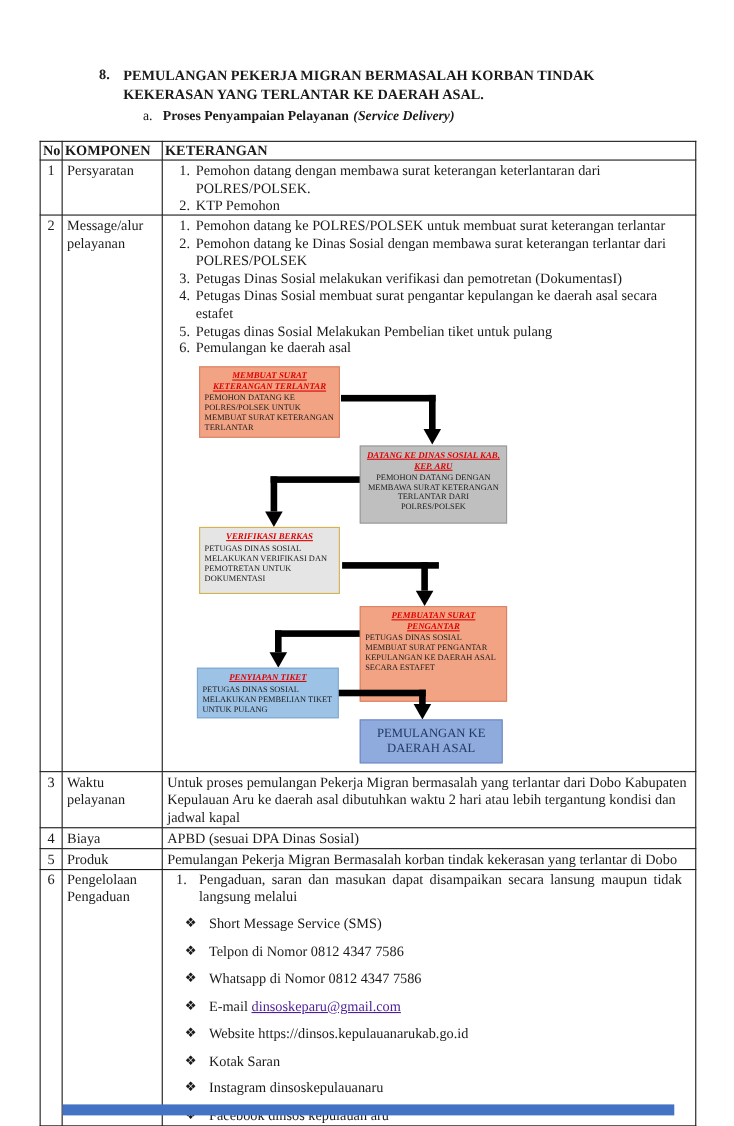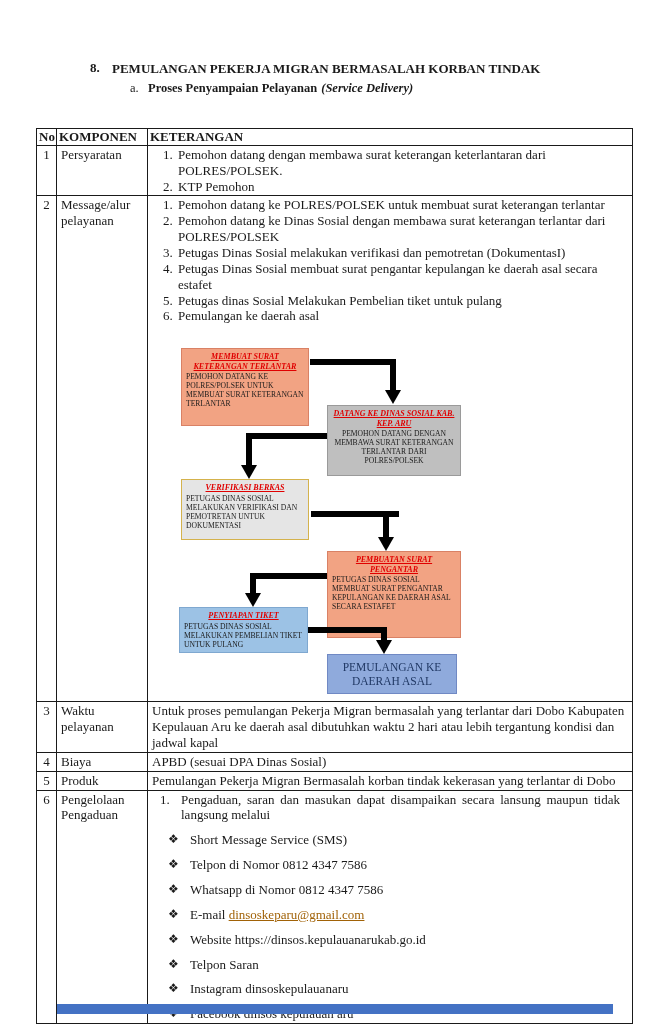--- a/index.html
+++ b/index.html
@@ -33,21 +33,21 @@
   td.no-cell{text-align:center;}
   ol.num-list{margin:0;padding:0 14px 0 24px;}
   ol.num-list li{padding-left:2px;}
   
   .r6-intro{display:flex;margin-left:8px;}
   .r6-intro .intro-num{width:21px;flex:none;}
   .r6-intro .intro-text{text-align:justify;padding-right:8px;}
   .bullet-row{display:flex;margin:9px 0 0 16px;}
   .bullet-glyph{width:22px;flex:none;font-size:12px;}
   .bullet-row b{font-weight:normal;}
-  .email-link{color:#a16207;text-decoration:underline;text-align:center;}
+  .email-link{color:#4c1d95;text-decoration:underline;text-align:center;}
   .r6-pad{padding-bottom:10px;}
   
   .flowchart{position:relative;height:370px;margin-top:6px;}
   .fc-box{
     position:absolute;border:1px solid #8a8a8a;box-sizing:border-box;
     padding:3px 4px;font-size:7.6px;line-height:1.2;
   }
   .fc-title{
     color:#e00000;font-weight:bold;font-style:italic;text-decoration:underline;
     text-align:center;font-size:8px;line-height:1.15;margin-bottom:1px;
@@ -75,20 +75,21 @@
 </head>
 <body>
 
 <div class="page">
 
   <div class="heading">
     <div class="heading-row">
       <div class="heading-num">8.</div>
       <div class="heading-lines">
         <div>PEMULANGAN PEKERJA MIGRAN BERMASALAH KORBAN TINDAK</div>
+        <div>KEKERASAN YANG TERLANTAR KE DAERAH ASAL.</div>
       </div>
     </div>
     <div class="subheading">
       <span class="sub-letter">a.</span>
       <span class="sub-title">Proses Penyampaian Pelayanan</span>
       <span class="sub-title-italic">(Service Delivery)</span>
     </div>
   </div>
 
   <table class="doc">
@@ -123,21 +124,21 @@
           <li>Pemohon datang ke POLRES/POLSEK untuk membuat surat keterangan terlantar</li>
           <li>Pemohon datang ke Dinas Sosial dengan membawa surat keterangan terlantar dari POLRES/POLSEK</li>
           <li>Petugas Dinas Sosial melakukan verifikasi dan pemotretan (DokumentasI)</li>
           <li>Petugas Dinas Sosial membuat surat pengantar kepulangan ke daerah asal secara estafet</li>
           <li>Petugas dinas Sosial Melakukan Pembelian tiket untuk pulang</li>
           <li>Pemulangan ke daerah asal</li>
         </ol>
 
         <div class="flowchart">
 
-          <div class="fc-box fc-salmon" style="left:29px;top:18px;width:128px;height:78px;">
+          <div class="fc-box fc-salmon" style="left:29px;top:3px;width:128px;height:65px;">
             <div class="fc-title">MEMBUAT SURAT KETERANGAN TERLANTAR</div>
             <div>PEMOHON DATANG KE POLRES/POLSEK UNTUK MEMBUAT SURAT KETERANGAN TERLANTAR</div>
           </div>
 
           <div class="arrow-h" style="left:158px;top:29px;width:86px;"></div>
           <div class="arrow-v" style="left:238px;top:29px;height:32px;"></div>
           <div class="arrow-head" style="left:233px;top:60px;"></div>
 
           <div class="fc-box fc-gray fc-center" style="left:175px;top:75px;width:134px;height:71px;">
             <div class="fc-title">DATANG KE DINAS SOSIAL KAB. KEP. ARU</div>
@@ -225,21 +226,21 @@
         <div class="bullet-row">
           <span class="bullet-glyph">❖</span>
           <span><span>E-mail </span><a href="#" class="email-link">dinsoskeparu@gmail.com</a></span>
         </div>
         <div class="bullet-row">
           <span class="bullet-glyph">❖</span>
           <span><span>Website </span><b>https://dinsos.kepulauanarukab.go.id</b></span>
         </div>
         <div class="bullet-row">
           <span class="bullet-glyph">❖</span>
-          <span><span>Telpon Saran</span></span>
+          <span><span>Kotak Saran</span></span>
         </div>
         <div class="bullet-row">
           <span class="bullet-glyph">❖</span>
           <span><span>Instagram </span><b>dinsoskepulauanaru</b></span>
         </div>
         <div class="bullet-row">
           <span class="bullet-glyph">❖</span>
           <span><span>Facebook </span><b>dinsos kepulauan aru</b></span>
         </div>
       </td>

